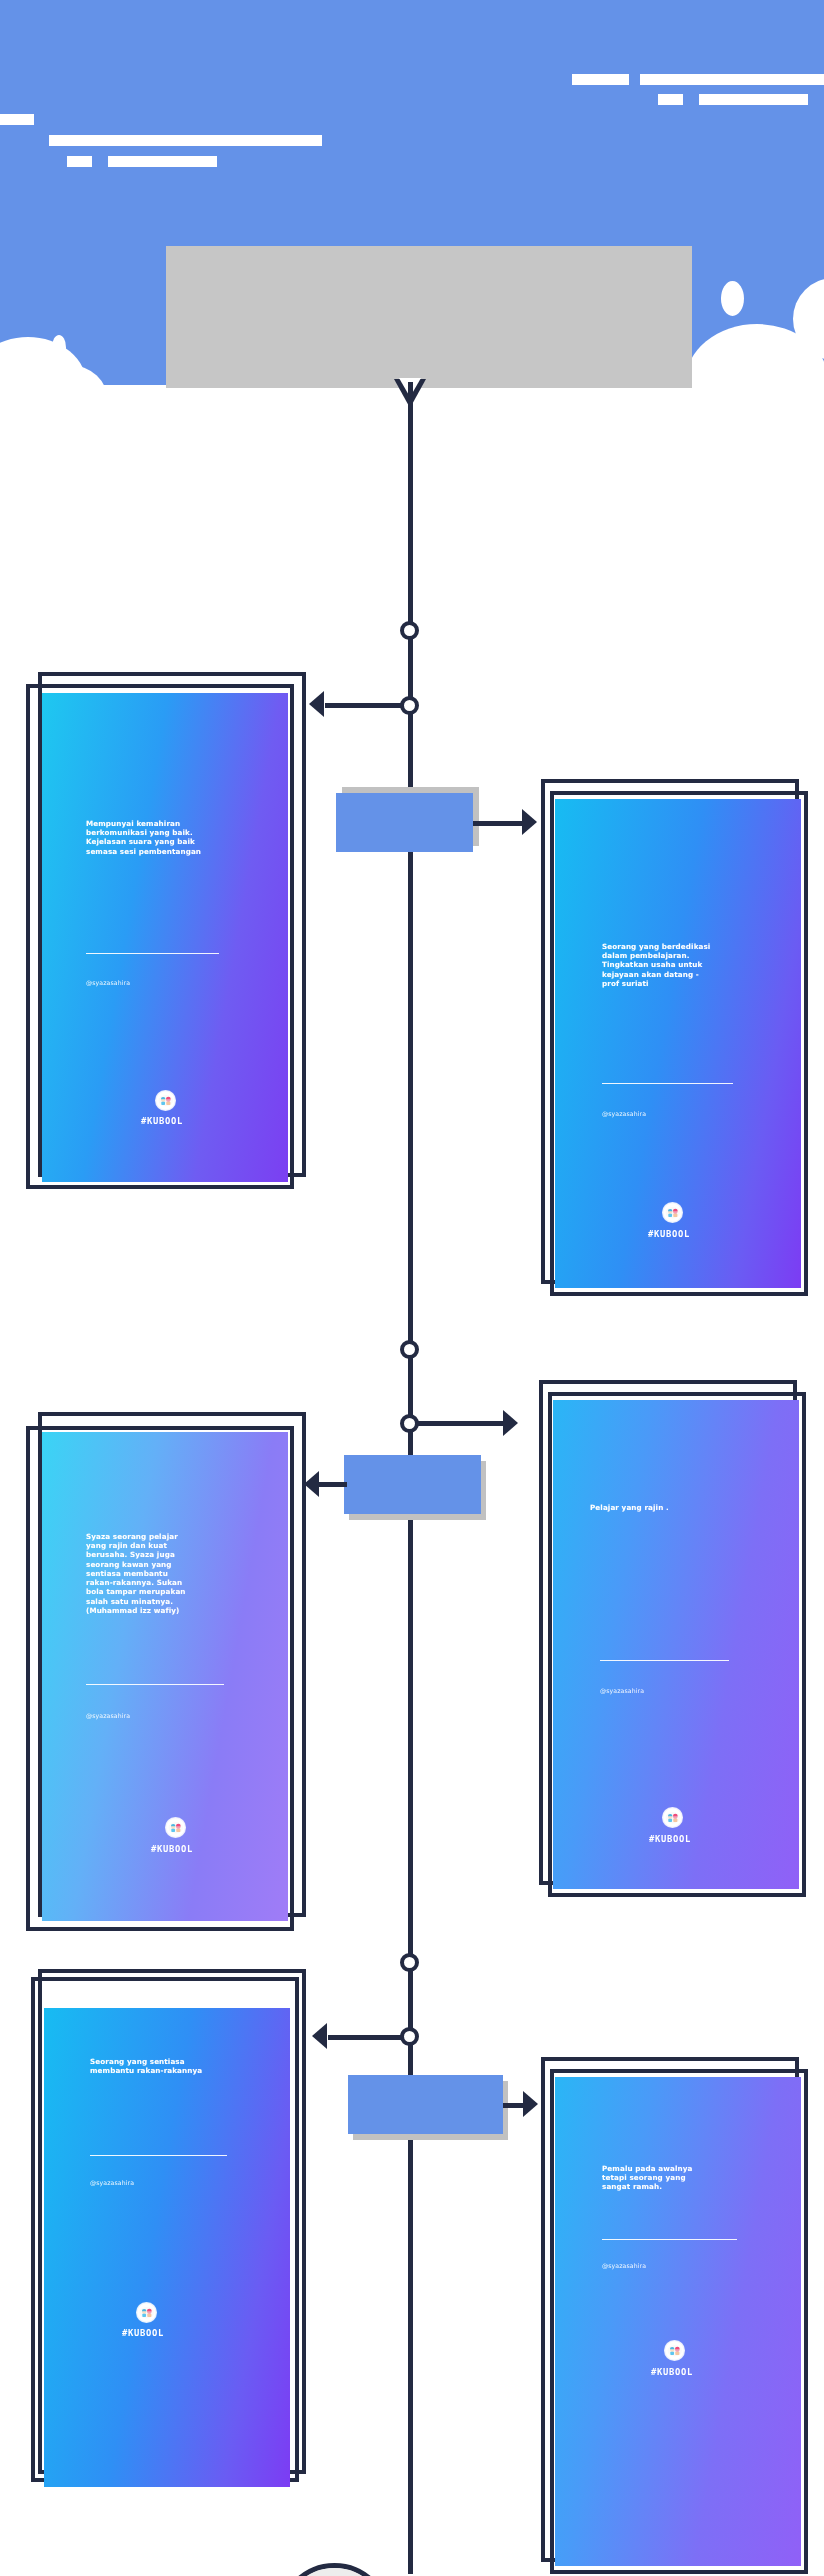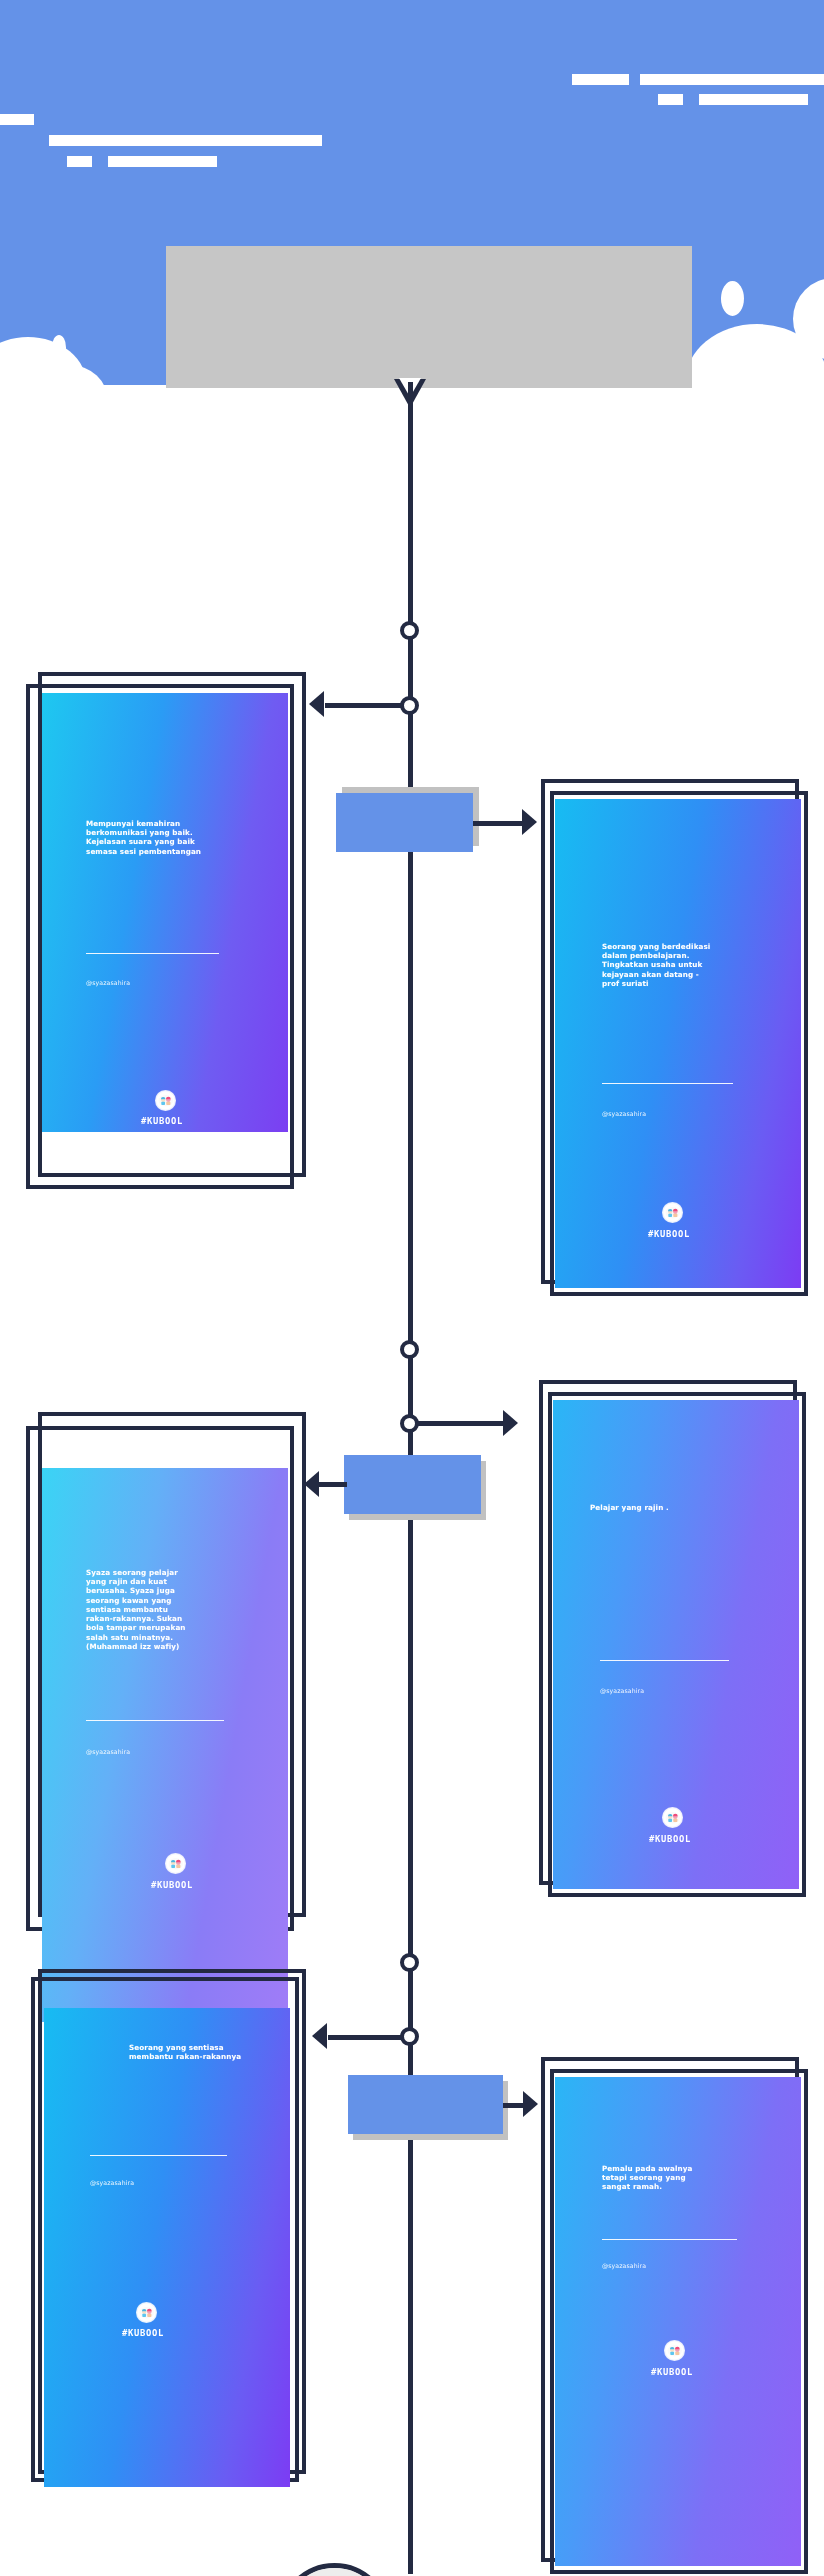--- a/index.html
+++ b/index.html
@@ -273,21 +273,21 @@
   <div class="node" style="top:1414px;"></div>
   <div class="node" style="top:1953px;"></div>
   <div class="node" style="top:2027px;"></div>
 
   <div class="branch-h" style="left:325px;top:703px;width:77px;"></div>
   <div class="branch-arrow left" style="left:309px;top:691px;"></div>
 
   <div class="card-wrap">
     <div class="card-frame-outer" style="left:38px;top:672px;width:268px;height:505px;"></div>
     <div class="card-frame-inner" style="left:26px;top:684px;width:268px;height:505px;"></div>
-    <div class="card-body" style="left:42px;top:693px;width:246px;height:439px;">
+    <div class="card-body" style="left:42px;top:693px;width:246px;height:489px;">
       <div class="card-text" style="left:44px;top:126px;width:191px;">Mempunyai kemahiran
 berkomunikasi yang baik.
 Kejelasan suara yang baik
 semasa sesi pembentangan</div>
       <div class="card-rule" style="left:44px;top:260px;width:133px;"></div>
       <div class="card-handle" style="left:44px;top:286px;">@syazasahira</div>
       <div class="card-badge" style="left:113px;top:397px;">
         <svg width="15.5" height="15.5" viewBox="0 0 30 30" aria-hidden="true">
           <ellipse cx="15" cy="15" rx="14" ry="11" fill="#fafafa"></ellipse>
           <circle cx="10" cy="13" r="4.2" fill="#f7e0c8"></circle>
@@ -361,21 +361,21 @@
 
   <div class="label-shadow" style="left:349px;top:1461px;width:137px;height:59px;"></div>
   <div class="label-box" style="left:344px;top:1455px;width:137px;height:59px;"></div>
 
   <div class="branch-h" style="left:319px;top:1482px;width:28px;"></div>
   <div class="branch-arrow left" style="left:304px;top:1471px;"></div>
 
   <div class="card-wrap">
     <div class="card-frame-outer" style="left:38px;top:1412px;width:268px;height:505px;"></div>
     <div class="card-frame-inner" style="left:26px;top:1426px;width:268px;height:505px;"></div>
-    <div class="card-body variant-c" style="left:42px;top:1432px;width:246px;height:554px;margin-top:36px;">
+    <div class="card-body variant-c" style="left:42px;top:1432px;width:246px;height:489px;">
       <div class="card-text" style="left:44px;top:100px;width:196px;">Syaza seorang pelajar
 yang rajin dan kuat
 berusaha. Syaza juga
 seorang kawan yang
 sentiasa membantu
 rakan-rakannya. Sukan
 bola tampar merupakan
 salah satu minatnya.
 (Muhammad izz wafiy)</div>
       <div class="card-rule" style="left:44px;top:252px;width:138px;"></div>
@@ -395,21 +395,21 @@
     </div>
   </div>
 
   <div class="branch-h" style="left:328px;top:2035px;width:75px;"></div>
   <div class="branch-arrow left" style="left:312px;top:2023px;"></div>
 
   <div class="card-wrap">
     <div class="card-frame-outer" style="left:38px;top:1969px;width:268px;height:505px;"></div>
     <div class="card-frame-inner" style="left:31px;top:1977px;width:268px;height:505px;"></div>
     <div class="card-body variant-b" style="left:44px;top:2008px;width:246px;height:479px;">
-      <div class="card-text" style="left:46px;top:35px;width:196px;margin-left:39px;">Seorang  yang sentiasa
+      <div class="card-text" style="left:46px;top:49px;width:196px;">Seorang  yang sentiasa
 membantu rakan-rakannya</div>
       <div class="card-rule" style="left:46px;top:147px;width:137px;"></div>
       <div class="card-handle" style="left:46px;top:171px;">@syazasahira</div>
       <div class="card-badge" style="left:92px;top:294px;">
         <svg width="15.5" height="15.5" viewBox="0 0 30 30" aria-hidden="true">
           <ellipse cx="15" cy="15" rx="14" ry="11" fill="#fafafa"></ellipse>
           <circle cx="10" cy="13" r="4.2" fill="#f7e0c8"></circle>
           <path d="M5.6 12.2a4.4 4.4 0 0 1 8.8 0z" fill="#4db6e0"></path>
           <rect x="6.4" y="17" width="7.2" height="6" rx="1.4" fill="#5ec6ef"></rect>
           <circle cx="20" cy="13" r="4.4" fill="#f2a0b8"></circle>

